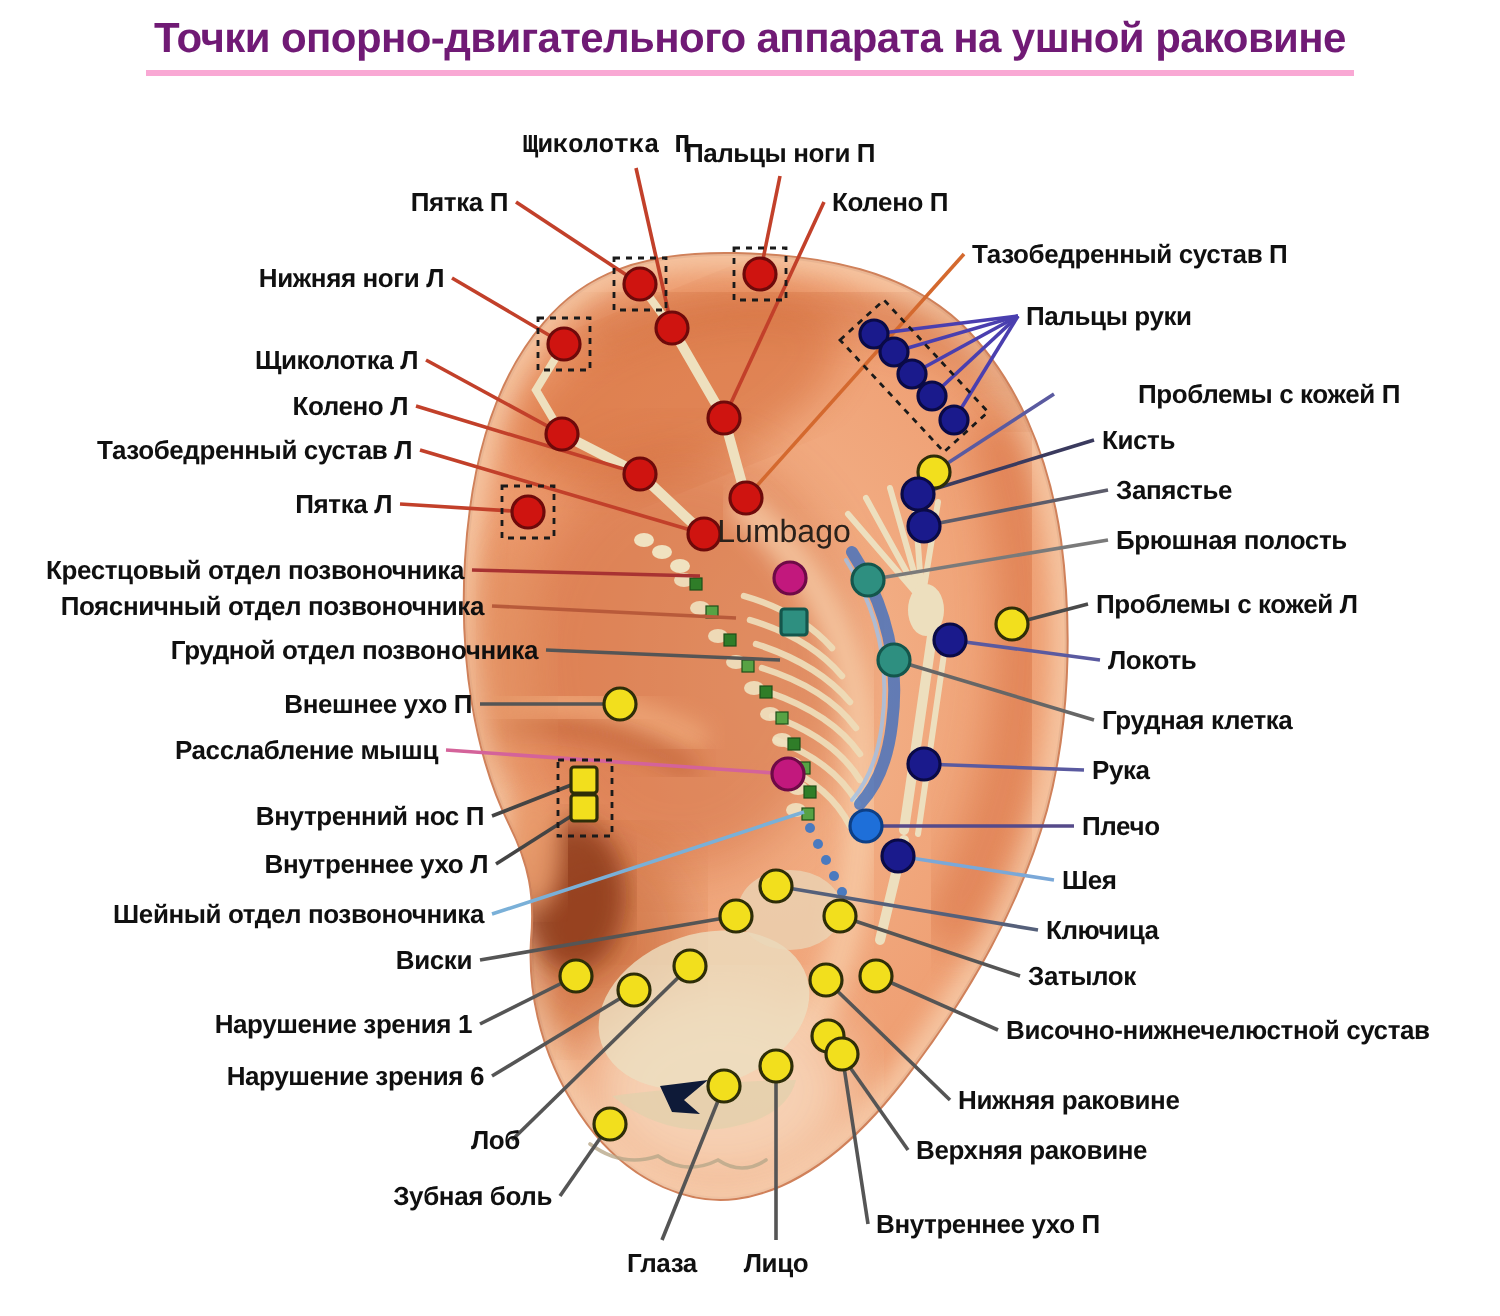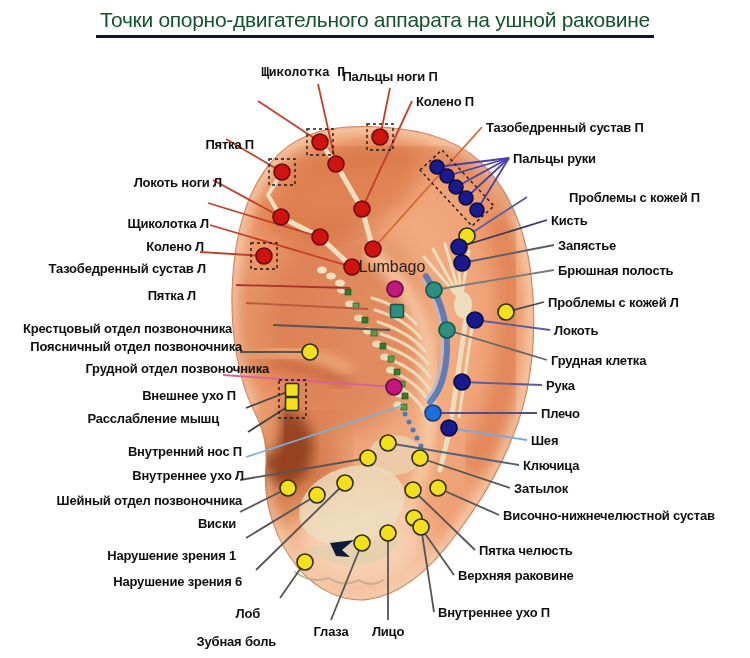--- a/index.html
+++ b/index.html
@@ -1,24 +1,24 @@
 <!DOCTYPE html>
 <html><head>
 <meta charset="utf-8">
 <style>
   html,body{margin:0;padding:0;background:#fff;}
   #canvas{position:relative;width:750px;height:658px;background:#fff;overflow:hidden;
           font-family:"Liberation Sans",sans-serif;}
   #art{position:absolute;left:0;top:0;}
   #title{position:absolute;left:0;top:8px;width:100%;text-align:center;}
-  #title span{display:inline-block;font-weight:normal;font-size:21px;color:#14532d;
-          border-bottom:3px solid #0f172a;padding:0 4px 3px 4px;letter-spacing:-0.3px;}
+  #title span{display:inline-block;font-weight:bold;font-size:21px;color:#701a75;
+          border-bottom:3px solid #f9a8d4;padding:0 4px 3px 4px;letter-spacing:-0.3px;}
   .pt{position:absolute;font-weight:bold;font-size:13px;color:#101010;white-space:nowrap;
       letter-spacing:-0.2px;}
-  .al-right{transform:translate(-100%,-50%);margin-top:43px;}
+  .al-right{transform:translate(-100%,-50%);}
   .al-left{transform:translate(0,-50%);}
   .al-above{transform:translate(-50%,-100%);}
   .al-below{transform:translate(-50%,0);}
   #lumbago{position:absolute;font-size:16px;color:#2a211b;transform:translate(-50%,-50%);
       font-family:"Liberation Sans",sans-serif;}
 </style>
 </head>
 <body>
 
 <div id="canvas">
@@ -253,41 +253,41 @@
   </g>
     </svg>
 
   <div id="title"><span>Точки опорно-двигательного аппарата на ушной раковине</span></div>
   <div id="lumbago" style="left:392px;top:267px">Lumbago</div>
   <div id="labels">
       <div class="pt al-right" style="left: 254px; top: 101px;">Пятка П</div>
       <div class="pt al-above" style="left: 303px; top: 80px; font-family: Liberation Mono, monospace;">Щиколотка П</div>
       <div class="pt al-above" style="left: 390px; top: 84px;">Пальцы ноги П</div>
       <div class="pt al-left" style="left: 416px; top: 101px;">Колено П</div>
-      <div class="pt al-right" style="left: 222px; top: 139px;">Локоть ноги Л</div>
+      <div class="pt al-right" style="left: 222px; top: 139px;">Нижняя ноги Л</div>
       <div class="pt al-right" style="left: 209px; top: 180px;">Щиколотка Л</div>
       <div class="pt al-right" style="left: 204px; top: 203px;">Колено Л</div>
       <div class="pt al-right" style="left: 206px; top: 225px;">Тазобедренный сустав  Л</div>
       <div class="pt al-right" style="left: 196px; top: 252px;">Пятка Л</div>
       <div class="pt al-left" style="left: 486px; top: 127px;">Тазобедренный сустав П</div>
       <div class="pt al-left" style="left: 513px; top: 158px;">Пальцы руки</div>
       <div class="pt al-left" style="left: 531px; top: 197px; padding-left: 38px;">Проблемы с кожей П</div>
       <div class="pt al-left" style="left: 551px; top: 220px;">Кисть</div>
       <div class="pt al-left" style="left: 558px; top: 245px;">Запястье</div>
       <div class="pt al-left" style="left: 558px; top: 270px;">Брюшная полость</div>
       <div class="pt al-left" style="left: 548px; top: 302px;">Проблемы с кожей Л</div>
       <div class="pt al-left" style="left: 554px; top: 330px;">Локоть</div>
       <div class="pt al-left" style="left: 551px; top: 360px;">Грудная клетка</div>
       <div class="pt al-left" style="left: 546px; top: 385px;">Рука</div>
       <div class="pt al-left" style="left: 541px; top: 413px; text-align: right;">Плечо</div>
       <div class="pt al-left" style="left: 531px; top: 440px;">Шея</div>
       <div class="pt al-left" style="left: 523px; top: 465px; text-align: right;">Ключица</div>
       <div class="pt al-left" style="left: 514px; top: 488px;">Затылок</div>
       <div class="pt al-left" style="left: 503px; top: 515px;">Височно-нижнечелюстной сустав</div>
-      <div class="pt al-left" style="left: 479px; top: 550px;">Пятка челюсть</div>
+      <div class="pt al-left" style="left: 479px; top: 550px;">Нижняя раковине</div>
       <div class="pt al-left" style="left: 458px; top: 575px;">Верхняя раковине</div>
       <div class="pt al-left" style="left: 438px; top: 612px;">Внутреннее ухо П</div>
       <div class="pt al-right" style="left: 232px; top: 285px;">Крестцовый отдел позвоночника</div>
       <div class="pt al-right" style="left: 242px; top: 303px;">Поясничный отдел позвоночника</div>
       <div class="pt al-right" style="left: 269px; top: 325px;">Грудной отдел позвоночника</div>
       <div class="pt al-right" style="left: 236px; top: 352px;">Внешнее ухо П</div>
       <div class="pt al-right" style="left: 219px; top: 375px;">Расслабление мышц</div>
       <div class="pt al-right" style="left: 242px; top: 408px;">Внутренний нос П</div>
       <div class="pt al-right" style="left: 244px; top: 432px;">Внутреннее ухо Л</div>
       <div class="pt al-right" style="left: 242px; top: 457px;">Шейный отдел позвоночника</div>

